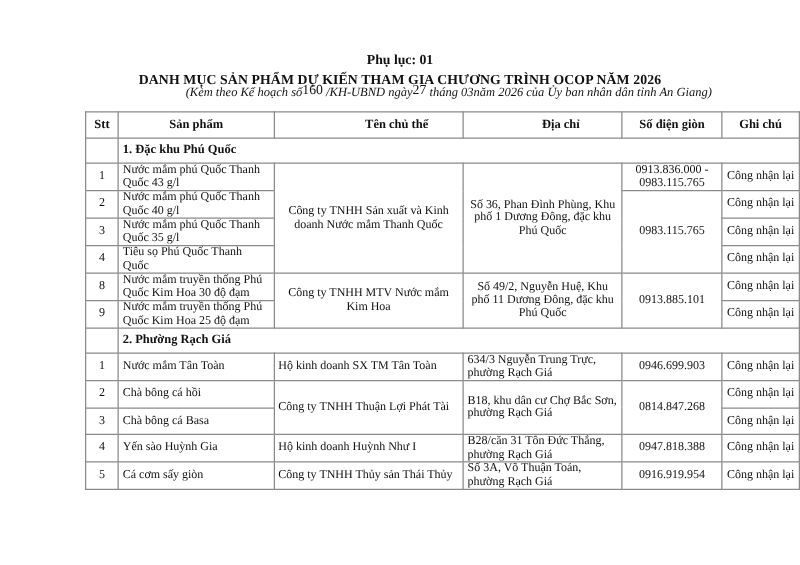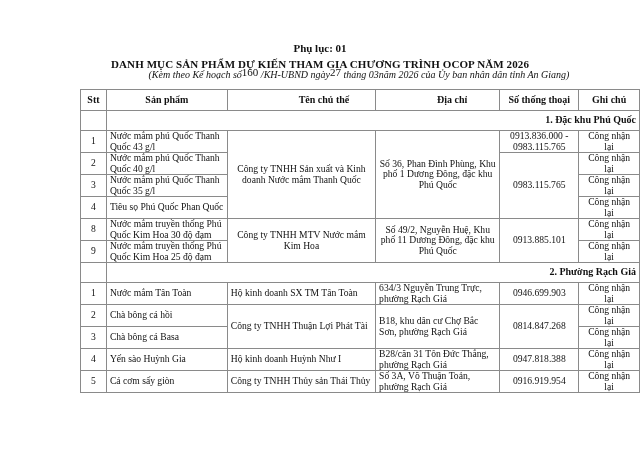--- a/index.html
+++ b/index.html
@@ -3,27 +3,27 @@
 <meta charset="utf-8">
 <style>
   html, body { margin:0; padding:0; background:#ffffff; }
   body { width:640px; height:452px; position:relative; overflow:hidden;
          font-family:"Liberation Serif","DejaVu Serif",serif; color:#111; }
   .hdr { position:absolute; left:0; width:640px; text-align:center; }
   .appendix { top:42px; font-weight:bold; font-size:11px; }
   .title { top:58px; font-weight:bold; font-size:11px; letter-spacing:0.1px; }
   .subtitle { top:68px; font-style:italic; font-size:10px;margin-left:39px; }
   .subtitle .num { font-style:normal; font-size:11px; position:relative; top:-2px; }
-  table { position:absolute; left:80px; top:89px; border-collapse:collapse;
+  table { position:absolute; left:68px; top:89px; border-collapse:collapse;
           font-size:9.6px; line-height:10.5px; }
   td, th { border:1px solid #8a8a8a; padding:0 3px; vertical-align:middle; }
   th { font-weight:bold; height:20px; text-align:center; font-size:10px; }
   td.c { text-align:center; }
   tr.sec td { height:19px; }
-  tr.sec td.sl { font-weight:bold; font-size:10px;text-align:right; }
+  tr.sec td.sl { font-weight:bold; font-size:10px; }
   tr.d td { height:20.5px; }
   .stt { width:20px; }
   .sp { width:128px; }
   .ct { width:109px;padding-left:48px; }
   .dc { width:100px;padding-left:32px; }
   .ph { width:75px; }
   .gc { width:59px; }
   td.left { text-align:left;margin-top:36px; }
 </style>
 </head>
@@ -33,21 +33,21 @@
 <div class="hdr title">DANH MỤC SẢN PHẨM DỰ KIẾN THAM GIA CHƯƠNG TRÌNH OCOP NĂM 2026</div>
 <div class="hdr subtitle"><span>(Kèm theo Kế hoạch số</span><span class="num">160</span><span> /KH-UBND ngày</span><span class="num">27</span><span>  tháng  03năm 2026 của Ủy ban nhân dân tỉnh An Giang)</span></div>
 
 <table>
   <tbody>
       <tr>
     <th class="stt">Stt</th>
     <th class="sp">Sản phẩm</th>
     <th class="ct">Tên chủ thể</th>
     <th class="dc">Địa chỉ</th>
-    <th class="ph">Số thống thoại</th>
+    <th class="ph">Số điện giòn</th>
     <th class="gc">Ghi chú</th>
   </tr>
 
   <tr class="sec">
     <td></td>
     <td class="sl" colspan="5">1. Đặc khu Phú Quốc</td>
   </tr>
   <tr class="d">
     <td class="c">1</td>
     <td>Nước mắm phú Quốc Thanh Quốc 43 g/l</td>
@@ -62,21 +62,21 @@
     <td class="c" rowspan="3">0983.115.765</td>
     <td class="c">Công nhận lại</td>
   </tr>
   <tr class="d">
     <td class="c">3</td>
     <td>Nước mắm phú Quốc Thanh Quốc 35 g/l</td>
     <td class="c">Công nhận lại</td>
   </tr>
   <tr class="d">
     <td class="c">4</td>
-    <td>Tiêu sọ Phú Quốc Phan Quốc</td>
+    <td>Tiêu sọ Phú Quốc Thanh Quốc</td>
     <td class="c">Công nhận lại</td>
   </tr>
   <tr class="d">
     <td class="c">8</td>
     <td>Nước mắm truyền thống Phú Quốc Kim Hoa 30 độ đạm</td>
     <td class="c" rowspan="2">Công ty TNHH MTV Nước mắm Kim Hoa</td>
     <td class="c" rowspan="2">Số 49/2, Nguyễn Huệ, Khu phố 11 Dương Đông, đặc khu Phú Quốc</td>
     <td class="c" rowspan="2">0913.885.101</td>
     <td class="c">Công nhận lại</td>
   </tr>

